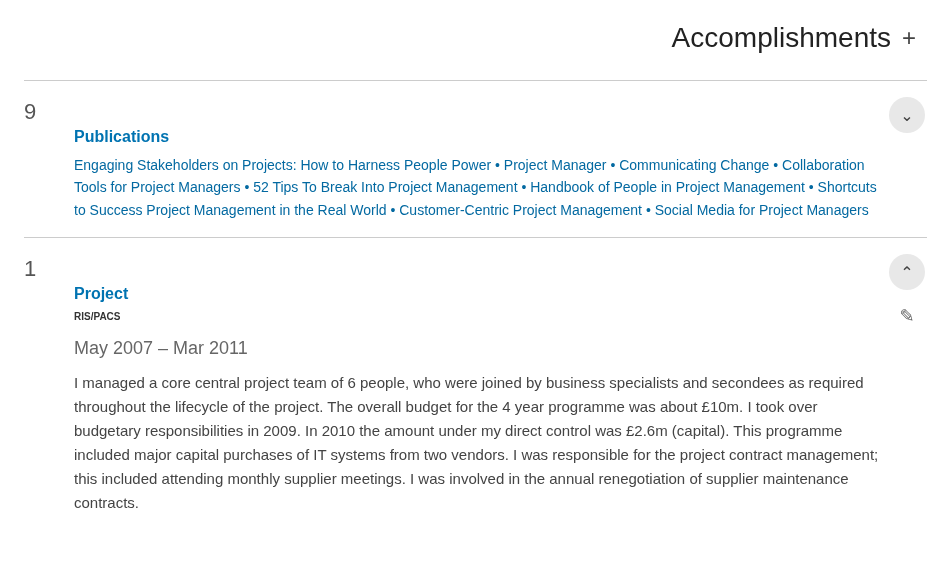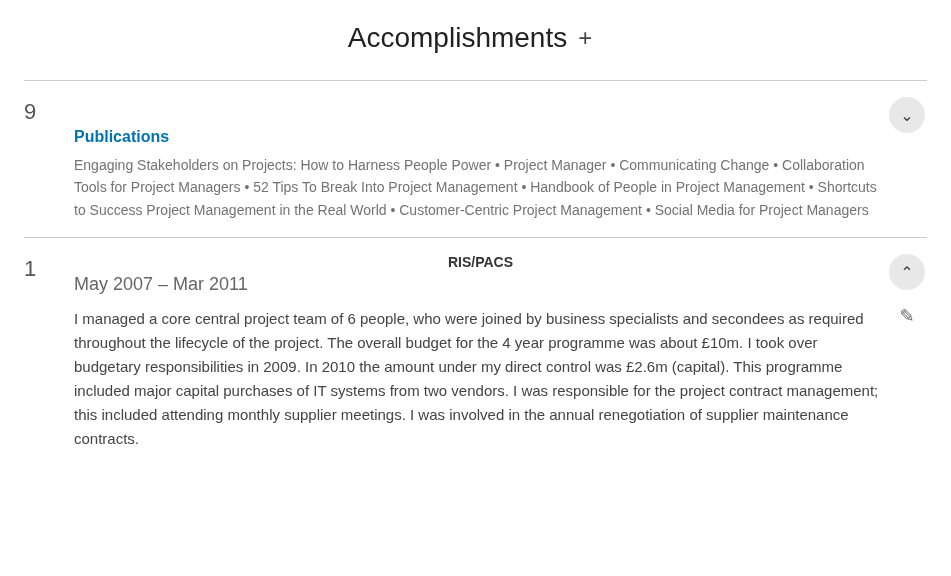--- a/index.html
+++ b/index.html
@@ -12,21 +12,21 @@
       font-family: -apple-system, BlinkMacSystemFont, 'Segoe UI', Arial, sans-serif;
       background-color: #ffffff;
       color: #333333;
       width: 951px;
       min-height: 576px;
       padding: 20px 24px;
     }
 
     .page-header {
       display: flex;
-      justify-content: center;
+      justify-content: flex-end;
       align-items: center;
       margin-bottom: 24px;
     }
 
     .page-title {
       font-size: 28px;
       font-weight: 400;
       color: #222222;
     }
 
@@ -75,21 +75,21 @@
     .section-title {
       font-size: 16px;
       font-weight: 600;
       color: #0073b1;
       margin-bottom: 8px;
       margin-top: 31px;
     }
 
     .section-body {
       font-size: 14px;
-      color: #737373;
+      color: #0369a1;
       line-height: 1.6;
     }
 
     .section-actions {
       display: flex;
       flex-direction: column;
       align-items: center;
       gap: 8px;
       min-width: 40px;
     }
@@ -117,25 +117,24 @@
       font-size: 16px;
       color: #444444;
     }
 
     .edit-icon {
       font-size: 18px;
       color: #666666;
     }
 
     .project-org {
-      font-size: 14px;
+      font-size: 10px;
       font-weight: 600;
       color: #333333;
-      margin-bottom: 4px;
-      text-align: center;
+      margin-bottom: 16px;
     }
 
     .project-date {
       font-size: 18px;
       color: #666666;
       margin-bottom: 12px;
     }
 
     .project-description {
       font-size: 15px;
@@ -165,20 +164,21 @@
       </button>
     </div>
   </div>
 </div>
 
 <div class="section">
   <hr class="section-divider">
   <div class="section-row">
     <div class="section-number">1</div>
     <div class="section-content">
+      <div class="section-title">Project</div>
       <div class="project-org">RIS/PACS</div>
       <div class="project-date">May 2007 – Mar 2011</div>
       <div class="project-description">I managed a core central project team of 6 people, who were joined by business specialists and secondees as required throughout the lifecycle of the project. The overall budget for the 4 year programme was about £10m. I took over budgetary responsibilities in 2009. In 2010 the amount under my direct control was £2.6m (capital). This programme included major capital purchases of IT systems from two vendors. I was responsible for the project contract management; this included attending monthly supplier meetings. I was involved in the annual renegotiation of supplier maintenance contracts.</div>
     </div>
     <div class="section-actions">
       <button class="action-button collapse-button">
         <span class="chevron-icon">⌃</span>
       </button>
       <button class="action-button">
         <span class="edit-icon">✎</span>

